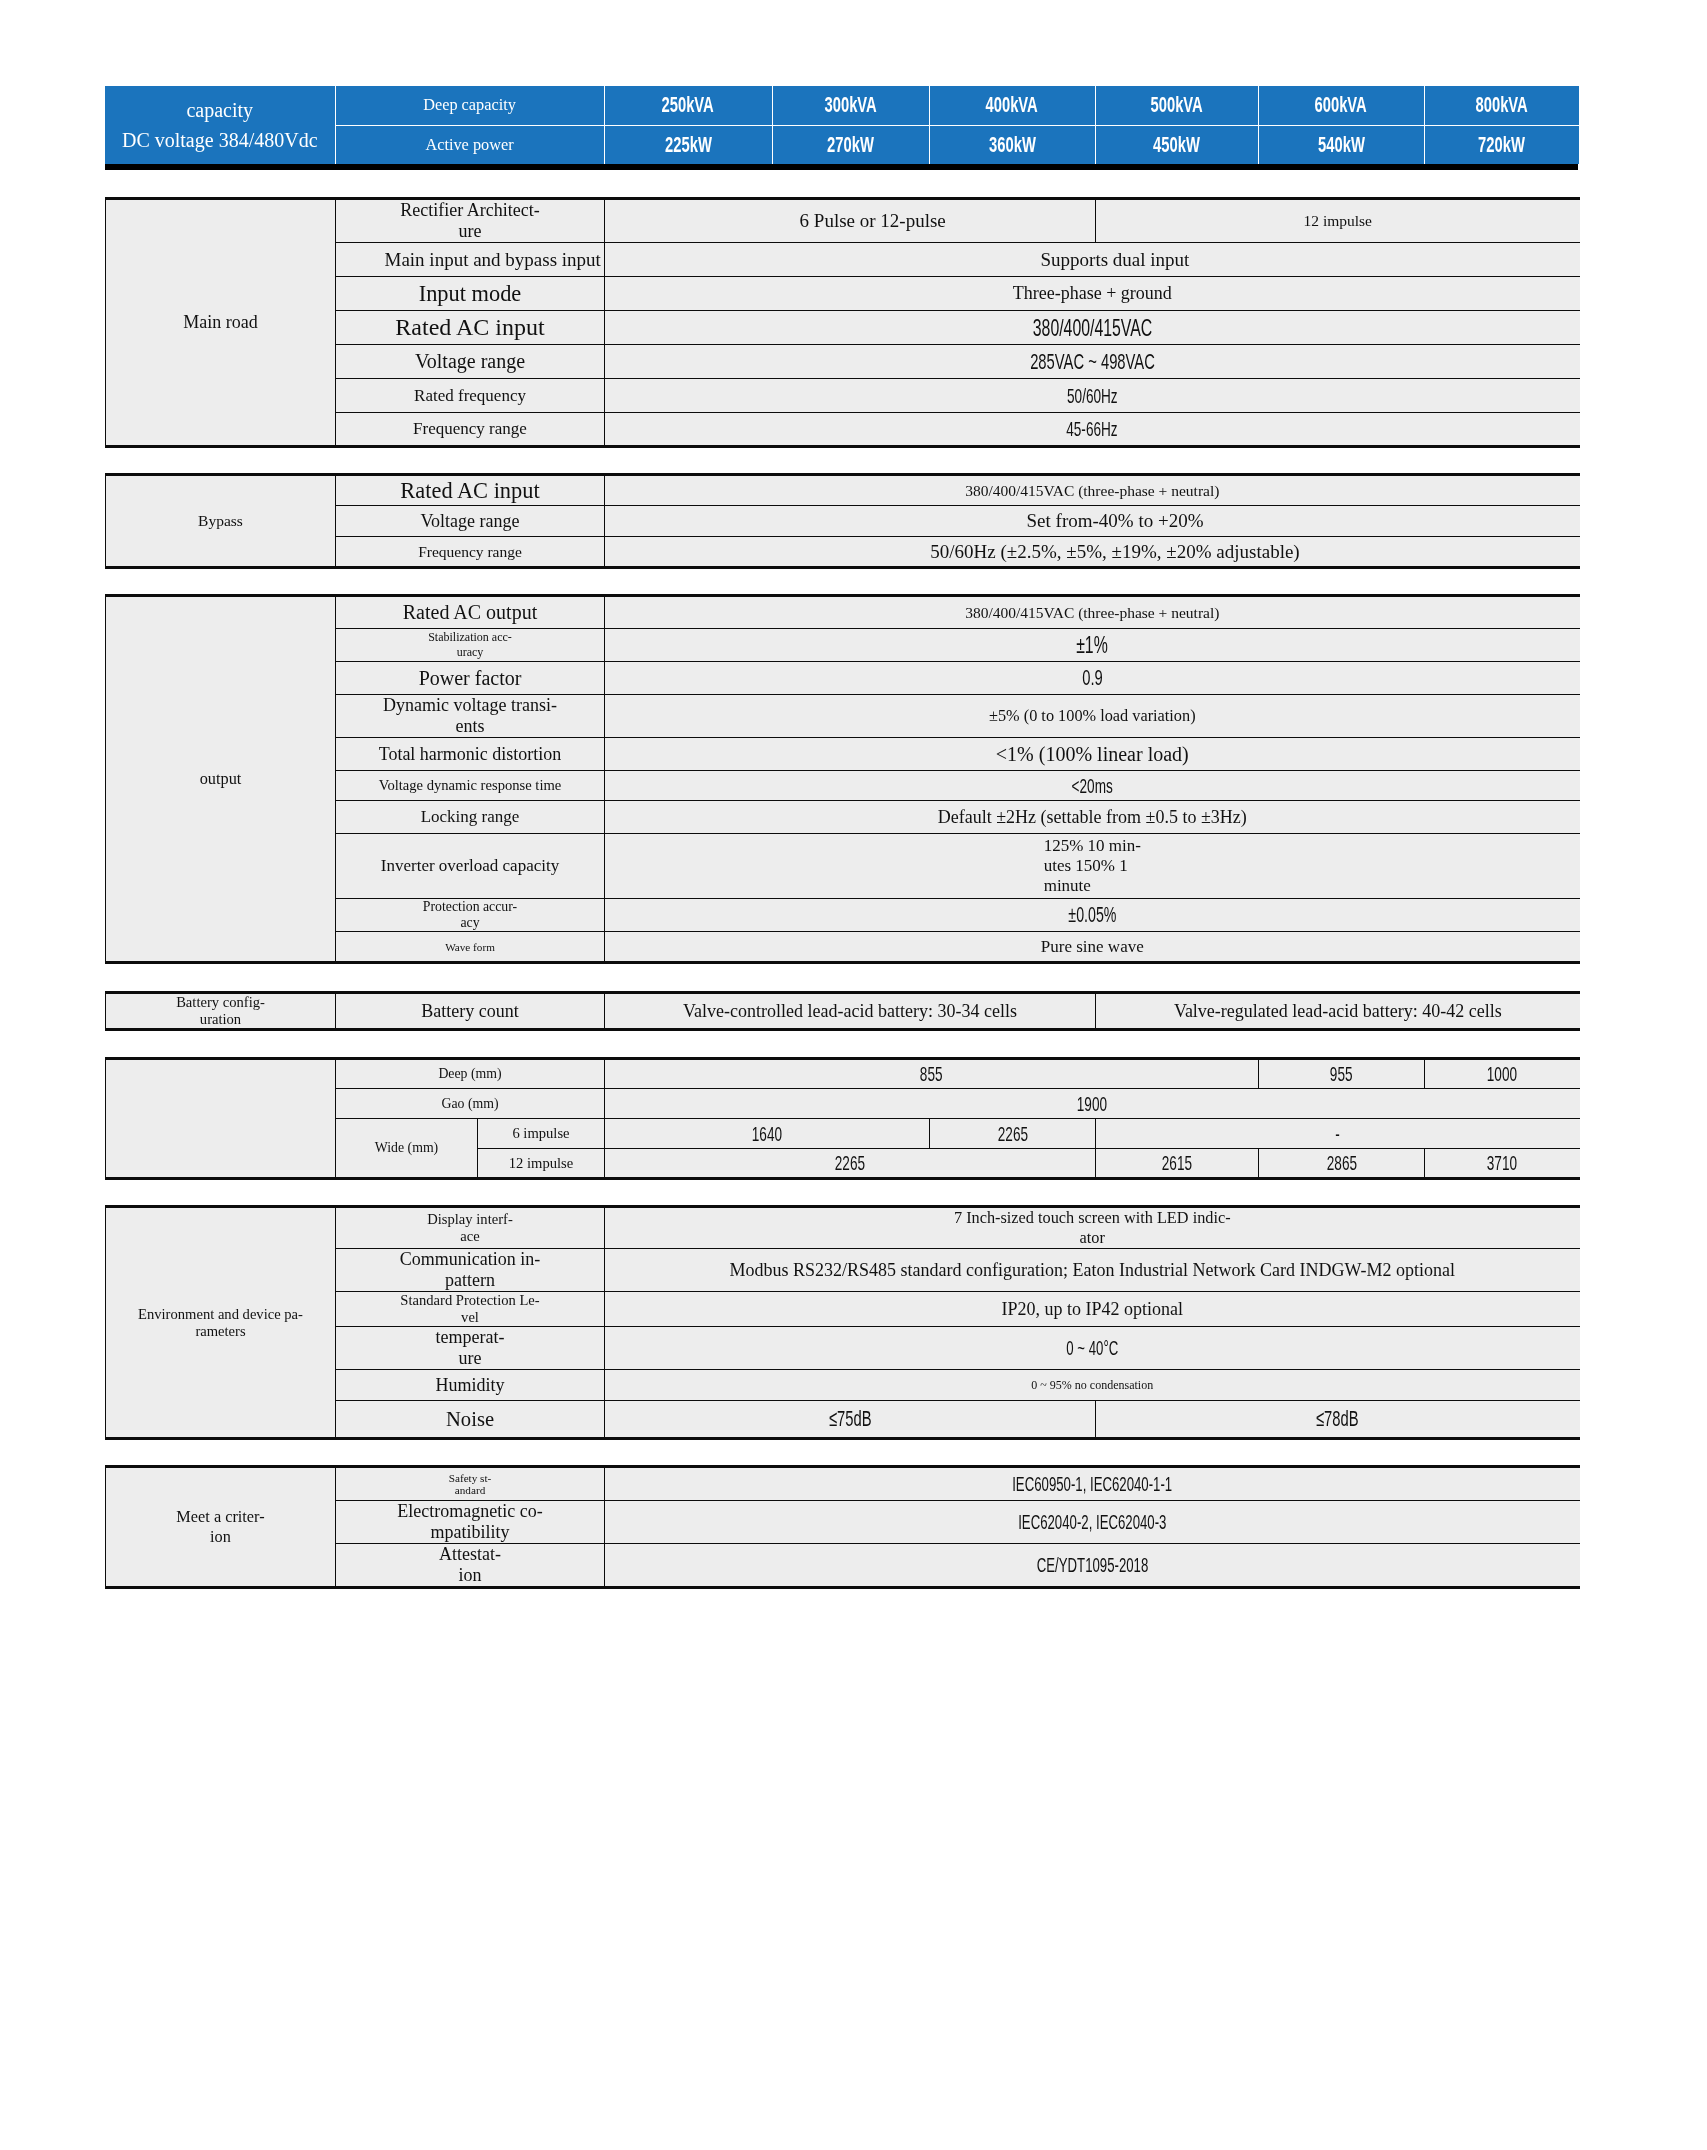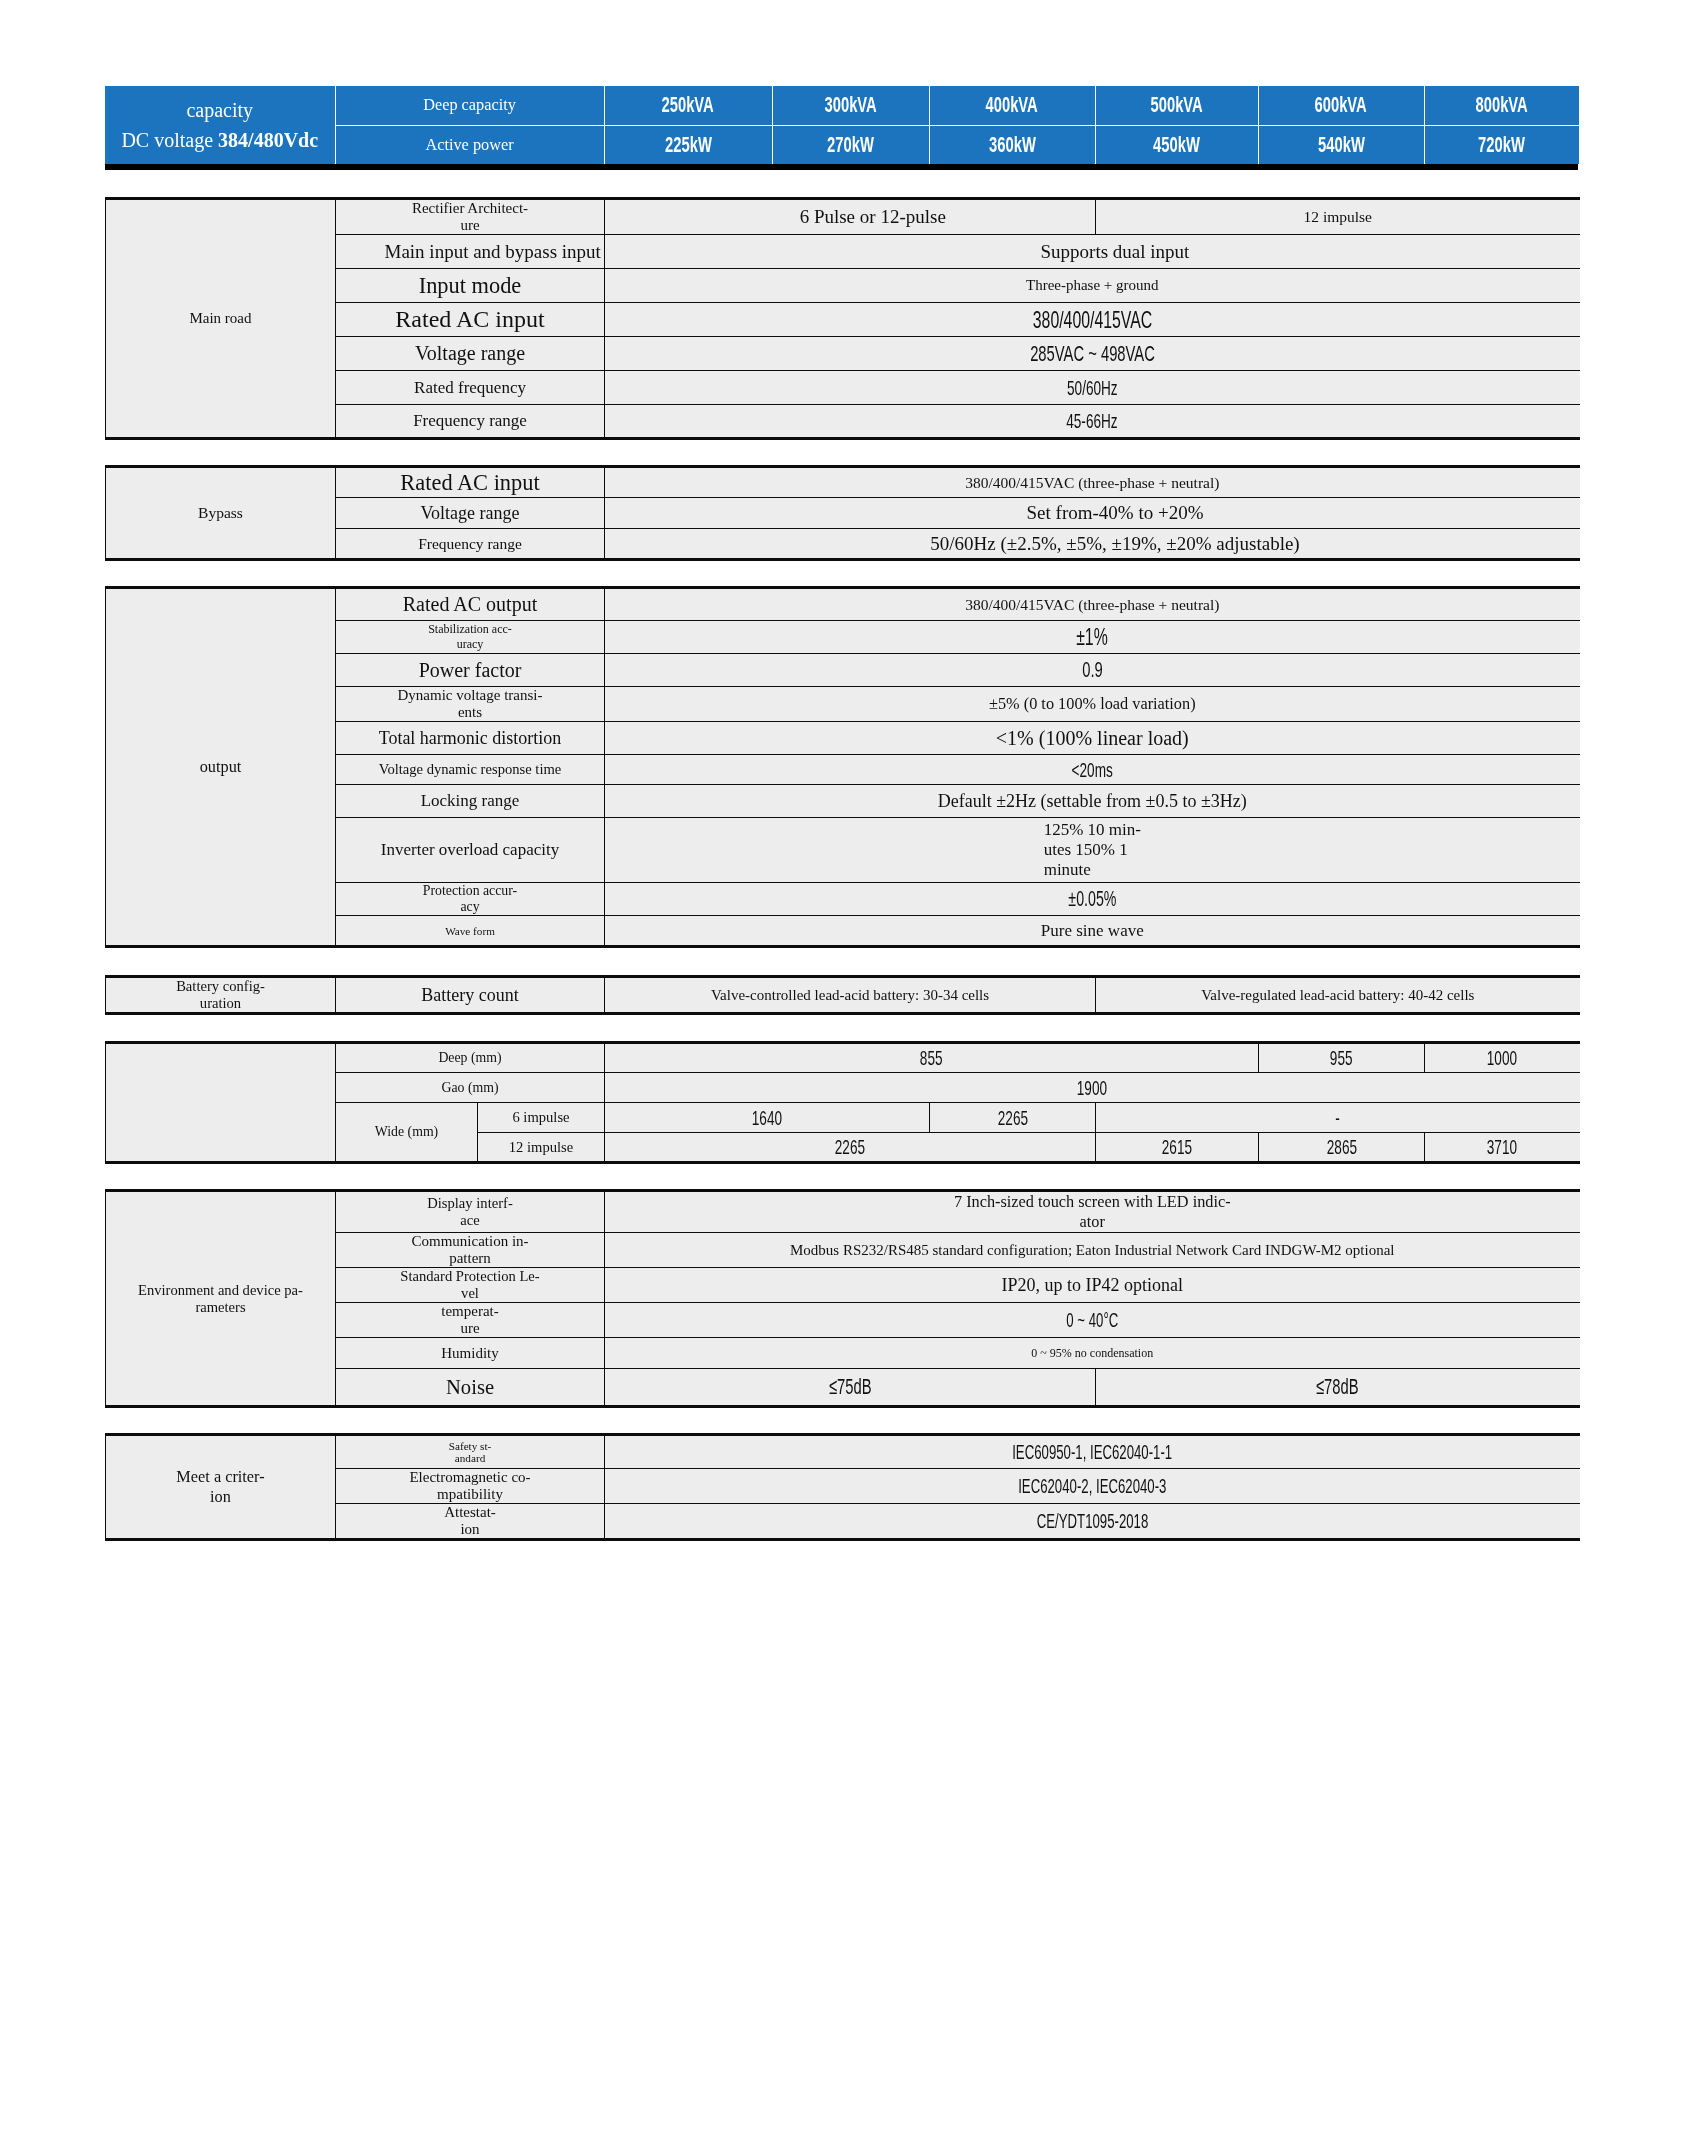--- a/index.html
+++ b/index.html
@@ -29,21 +29,21 @@
   .sec tr:last-child{border-bottom:none;}
   .sec td{border-left:1.3px solid #0c0c0c;}
   .sec td.c1{border-left:none;}
   .gap62{margin-top:27px;} .gap59{margin-top:25px;} .gap58{margin-top:25px;}
 
   .pre{white-space:pre-line;}
   .serif{font-family:"Liberation Serif",serif;}
   .cond{font-family:"Liberation Sans",sans-serif;display:inline-block;transform:scaleX(.66);transform-origin:center;white-space:nowrap;}
   .leftblk{display:inline-block;text-align:left;}
 
-  .fs26{font-size:11.2px;} .fs28{font-size:12px;} .fs30{font-size:15px;margin-top:29px;} .fs32{font-size:13.8px;}
+  .fs26{font-size:11.2px;} .fs28{font-size:12px;} .fs30{font-size:18px;margin-top:29px;} .fs32{font-size:13.8px;}
   .fs34{font-size:14.6px;} .fs36{font-size:15.5px;} .fs38{font-size:16.3px;} .fs40{font-size:17px;}
   .fs42{font-size:18px;} .fs44{font-size:19px;padding-left:48px;} .fs46{font-size:20px;} .fs48{font-size:20.6px;}
   .fs50{font-size:21.5px;} .fs52{font-size:22.4px;} .fs56{font-size:24px;}
 </style>
 </head>
 <body>
 
 <div id="doc">
 
 
@@ -57,21 +57,21 @@
           <col style="width:157px">
           <col style="width:166px">
           <col style="width:163px">
           <col style="width:166px">
           <col style="width:155px">
         </colgroup>
       <tbody>
           <tr style="height:39px">
         <td class="corner" rowspan="2">
           <div>capacity</div>
-          <div><span>DC voltage </span><span class="b" style="font-weight:bold">384/480Vdc</span></div>
+          <div><span>DC voltage </span><span class="b" style="font-weight:normal">384/480Vdc</span></div>
         </td>
         <td class="hlabel" colspan="2">Deep capacity</td>
         <td class="hval"><span class="cond fs52">250kVA</span></td>
         <td class="hval"><span class="cond fs52">300kVA</span></td>
         <td class="hval"><span class="cond fs52">400kVA</span></td>
         <td class="hval"><span class="cond fs52">500kVA</span></td>
         <td class="hval"><span class="cond fs52">600kVA</span></td>
         <td class="hval lastcol"><span class="cond fs52">800kVA</span></td>
       </tr>
       <tr style="height:39px">

